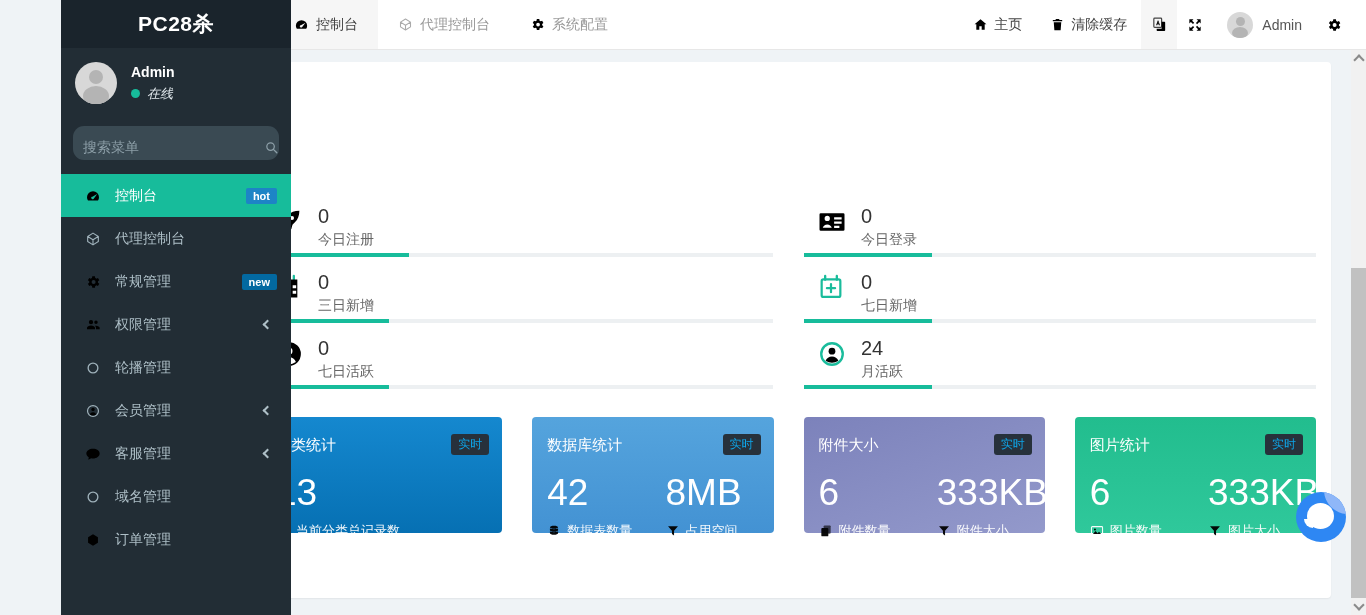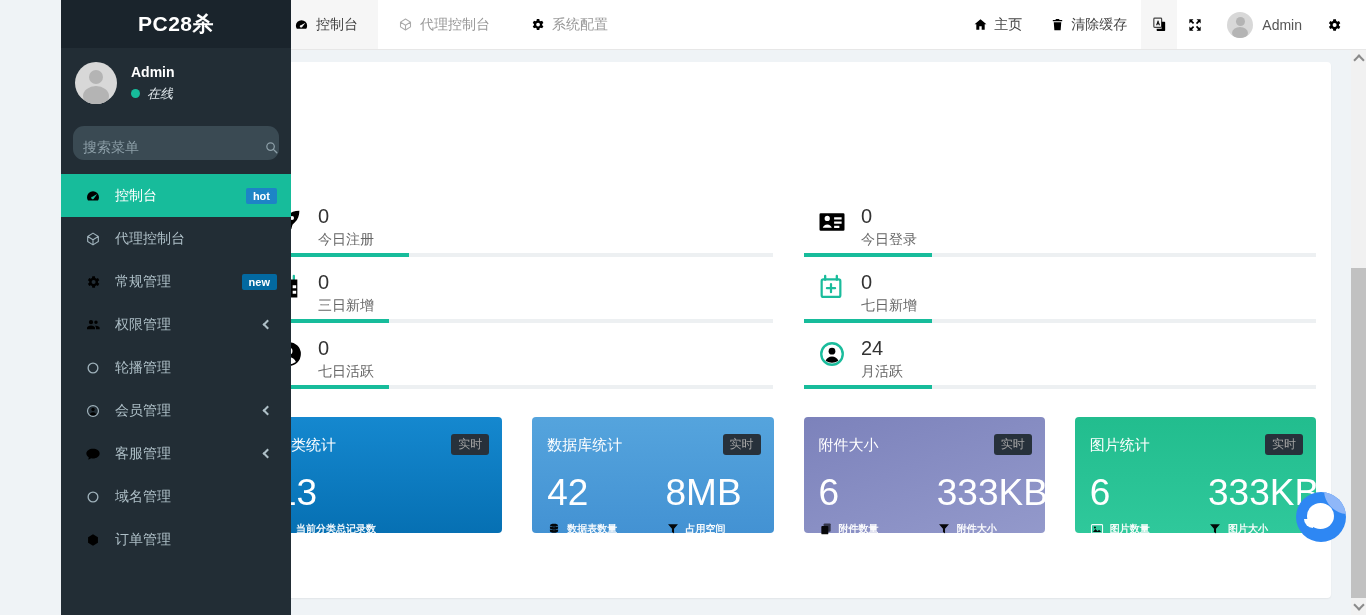--- a/index.html
+++ b/index.html
@@ -75,27 +75,27 @@
     padding:5px 0 0 13px; }
   .stat .stat-icon { width:32px; color:#1abc9c; margin-top:2px; flex:none; }
   .stat-num { font-size:20px; color:#333; line-height:1.1; }
   .stat-label { font-size:14px; color:#666; margin-top:4px; }
   .stat-bar { position:absolute; left:0; right:0; bottom:9px; height:4px; background:#edf0f2; }
   .stat-bar-fill { height:100%; background:#17bc9b; }
 
   .cards { margin-top:19px; display:grid; grid-template-columns:repeat(4,1fr); gap:30px; }
   .card { height:116px; border-radius:4px; color:#fff; padding:13px 15px; position:relative; }
   .card-title { font-size:15px; margin-top:6px; }
-  .rt-badge { position:absolute; right:13px; top:17px; background:#27313b; color:#a3a3a3;
+  .rt-badge { position:absolute; right:13px; top:17px; background:#27313b; color:#0ea5e9;
     font-size:12px; padding:2px 7px; border-radius:3px; }
   .card-cols { display:flex; margin-top:17px; }
   .card-col { flex:0 0 56%; }
   .card-col + .card-col { flex:0 0 44%; }
   .card-big { font-size:37px; font-weight:300; line-height:1.15; }
-  .card-sub { margin-top:7px; font-size:10px; display:flex; align-items:center; gap:6px; opacity:.95;font-weight:bold; }
+  .card-sub { margin-top:7px; font-size:13px; display:flex; align-items:center; gap:6px; opacity:.95; }
   .card-sub .cicon { width:14px; color:#fff; }
 
   
   .chat-fab { position:absolute; left:1296px; top:492px; width:50px; height:50px;
     border-radius:50%; background:#2e87f3; cursor:pointer; z-index:9; overflow:hidden; }
   .chat-fab .quarter { position:absolute; right:-2px; top:-2px; width:24px; height:24px;
     background:#8fb7f8; border-radius:0 50% 0 100%; }
   .chat-fab .bubble { position:absolute; left:11px; top:11px; width:27px; height:26px;
     background:#fff; border-radius:50%; }
   .chat-fab .bubble::after { content:""; position:absolute; left:-3px; bottom:1px;

